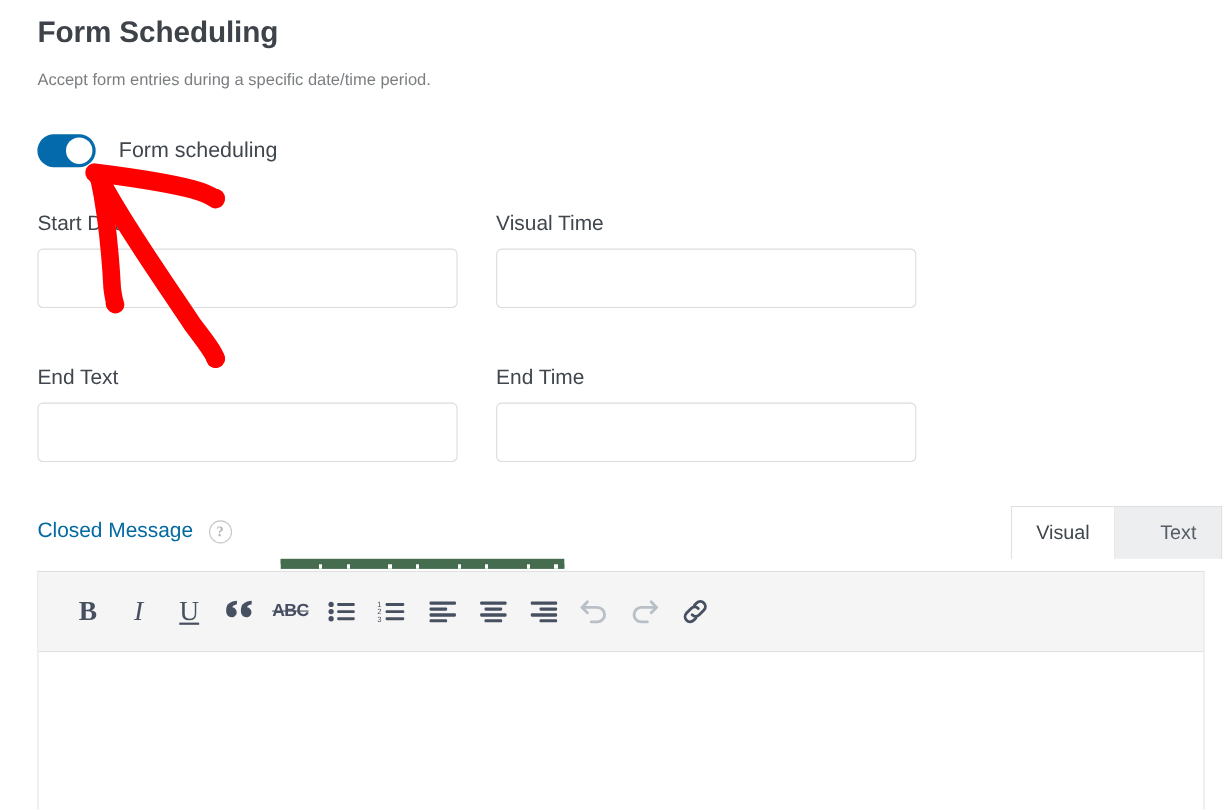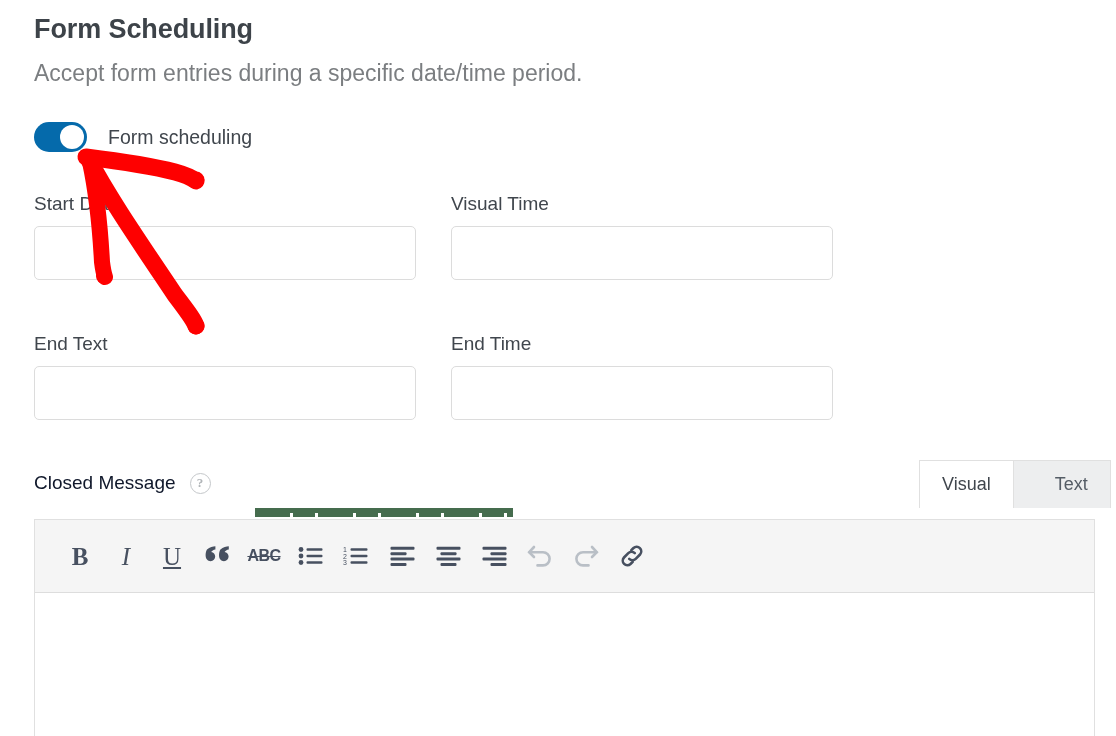--- a/index.html
+++ b/index.html
@@ -24,21 +24,21 @@
     font-size: 27px;
     font-weight: 600;
     color: #3d4349;
     letter-spacing: -0.1px;
     line-height: 34px;
   }
   .page-subtitle {
     position: absolute;
     left: 34px;
     top: 60px;
-    font-size: 23px;
+    font-size: 15px;
     color: #7b7e81;
     line-height: 26px;
     font-weight: 400;
   }
 
   
   .toggle-row {
     position: absolute;
     left: 34px;
     top: 122px;
@@ -105,21 +105,21 @@
   
   .closed-label-row {
     position: absolute;
     left: 34px;
     top: 470px;
     display: flex;
     align-items: center;
   }
   .closed-label {
     font-size: 19px;
-    color: #0f172a;
+    color: #0369a1;
     line-height: 26px;
   }
   .help-icon {
     margin-left: 14px;
     width: 19px;
     height: 19px;
     border-radius: 50%;
     border: 1.6px solid #c4c7ca;
     color: #b1b5b8;
     font-size: 13px;

